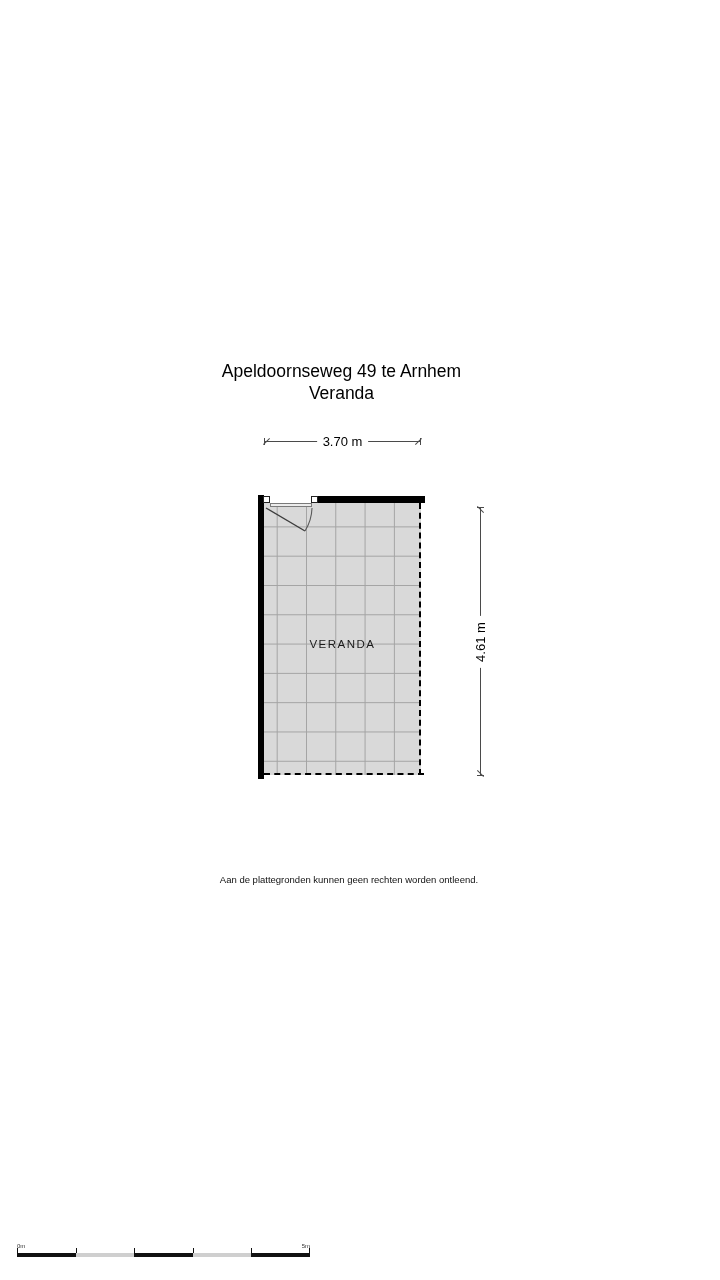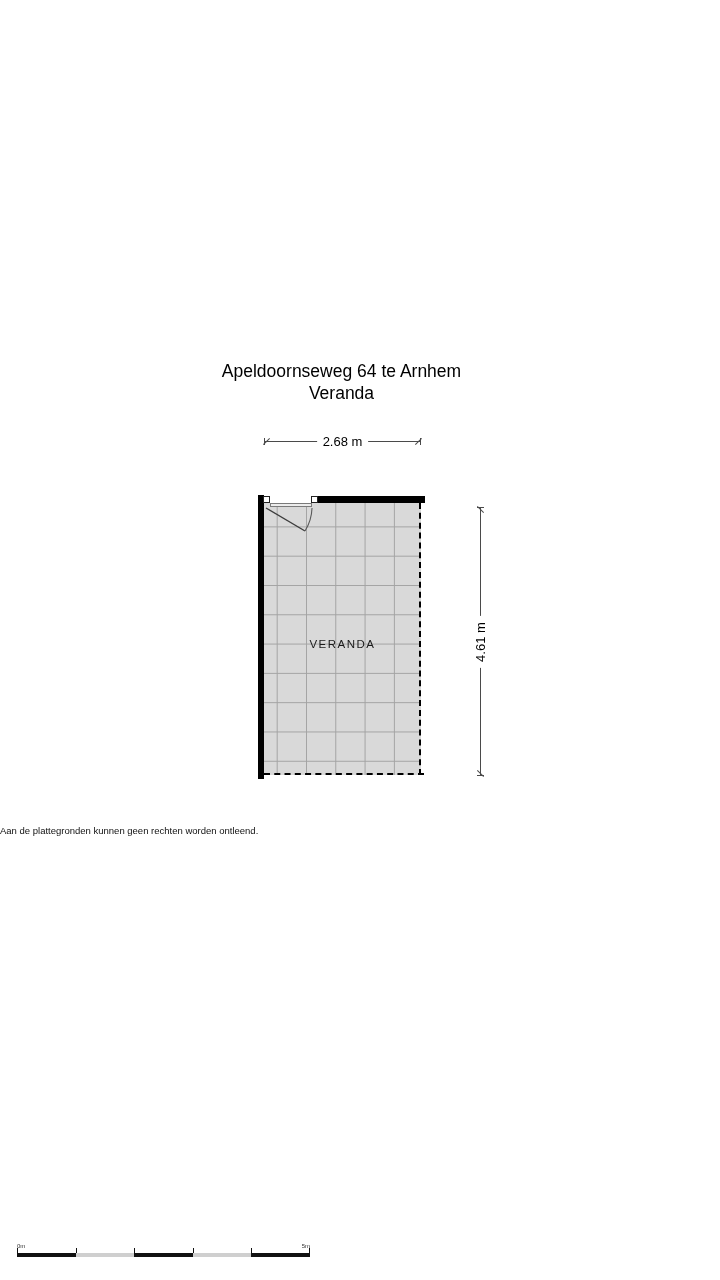--- a/index.html
+++ b/index.html
@@ -165,23 +165,23 @@
     text-align: center;
     font-size: 11.5px;
     letter-spacing: 1.5px;
     line-height: 14px;
     color: #1a1a1a;
   }
 
   
   .disclaimer {
     position: absolute;
-    left: 0; top: 825px;
+    left: 0; top: 874px;
     width: 698px;
-    text-align: left;
+    text-align: center;
     font-size: 9.5px;
     line-height: 12px;
     color: #111;
   }
 
   
   .scalebar {
     position: absolute;
     left: 17px; top: 1243px;
     width: 293px; height: 16px;
@@ -210,31 +210,31 @@
     width: 1px; height: 6px;
     background: #111;
   }
 </style>
 </head>
 <body>
 
 <div id="page">
 
   <div class="title-block">
-    <div class="title-line">Apeldoornseweg 64 te Arnhem</div>
+    <div class="title-line">Apeldoornseweg 49 te Arnhem</div>
     <div class="title-line">Veranda</div>
   </div>
 
   <div class="dim-top">
     <div class="dim-line"></div>
     <div class="tick left"></div>
     <div class="tick right"></div>
     <div class="slash left"></div>
     <div class="slash right"></div>
-    <div class="dim-label">2.68 m</div>
+    <div class="dim-label">3.70 m</div>
   </div>
 
   <div class="dim-right">
     <div class="dim-line"></div>
     <div class="tick top"></div>
     <div class="tick bottom"></div>
     <div class="slash top"></div>
     <div class="slash bottom"></div>
     <div class="dim-label">4.61 m</div>
   </div>

